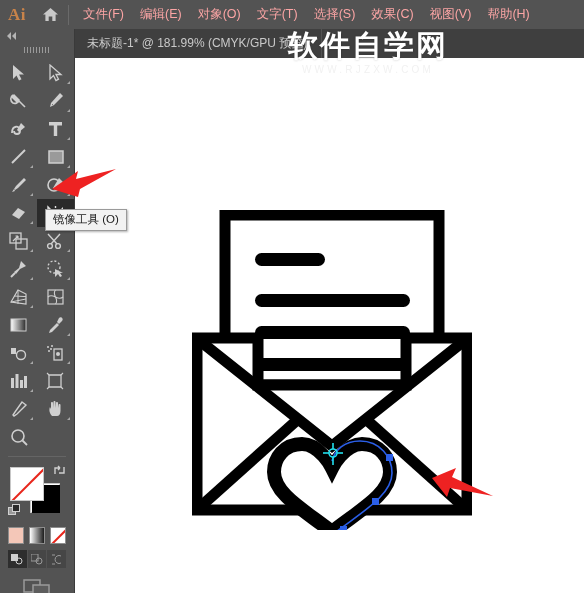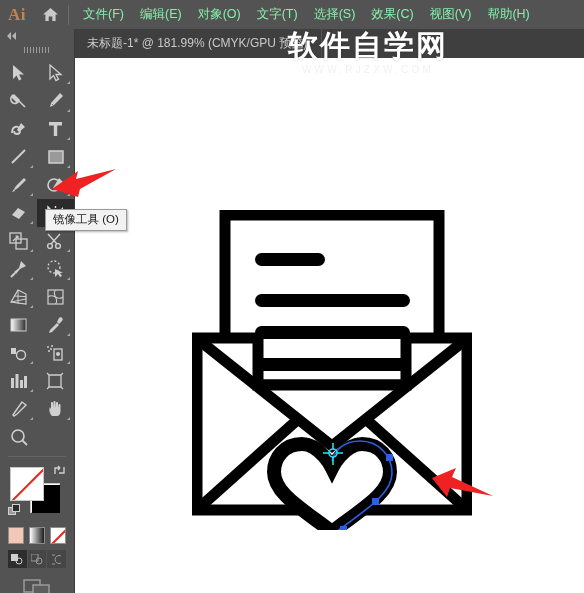--- a/index.html
+++ b/index.html
@@ -30,21 +30,21 @@
     font-family: "Liberation Serif", "DejaVu Serif", serif;
   }
   #home-btn {
     width: 32px; height: 29px;
     display: flex; align-items: center; justify-content: center;
   }
   #menu-sep {
     width: 1px; height: 20px; background: #6a6a6a; margin: 0 6px 0 2px;
   }
   .menu-item {
-    color: #86efac; font-size: 12.5px;
+    color: #fca5a5; font-size: 12.5px;
     padding: 3px 8px; white-space: nowrap;
     cursor: default;
   }
 
   
   #tabbar {
     position: absolute; left: 75px; top: 29px;
     width: 509px; height: 29px;
     background: #3f3f3f;
     display: flex; align-items: stretch;

